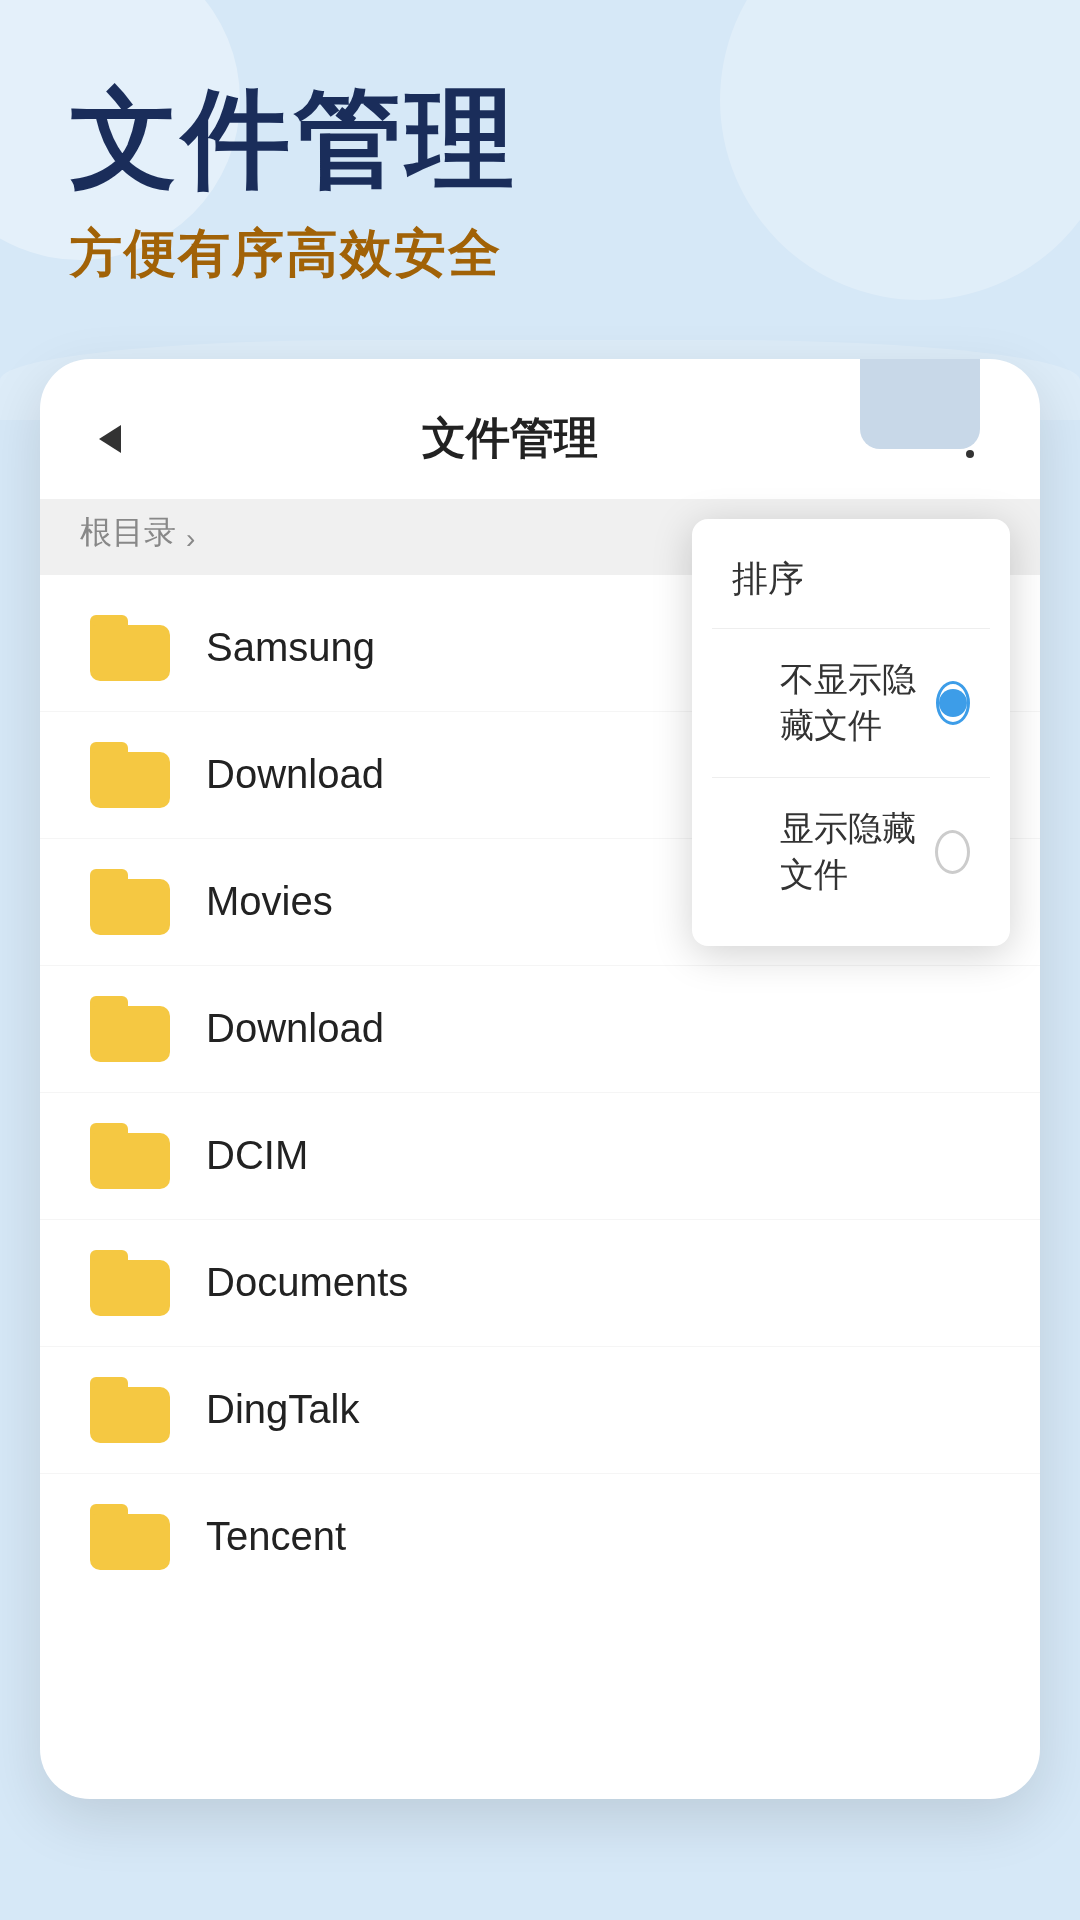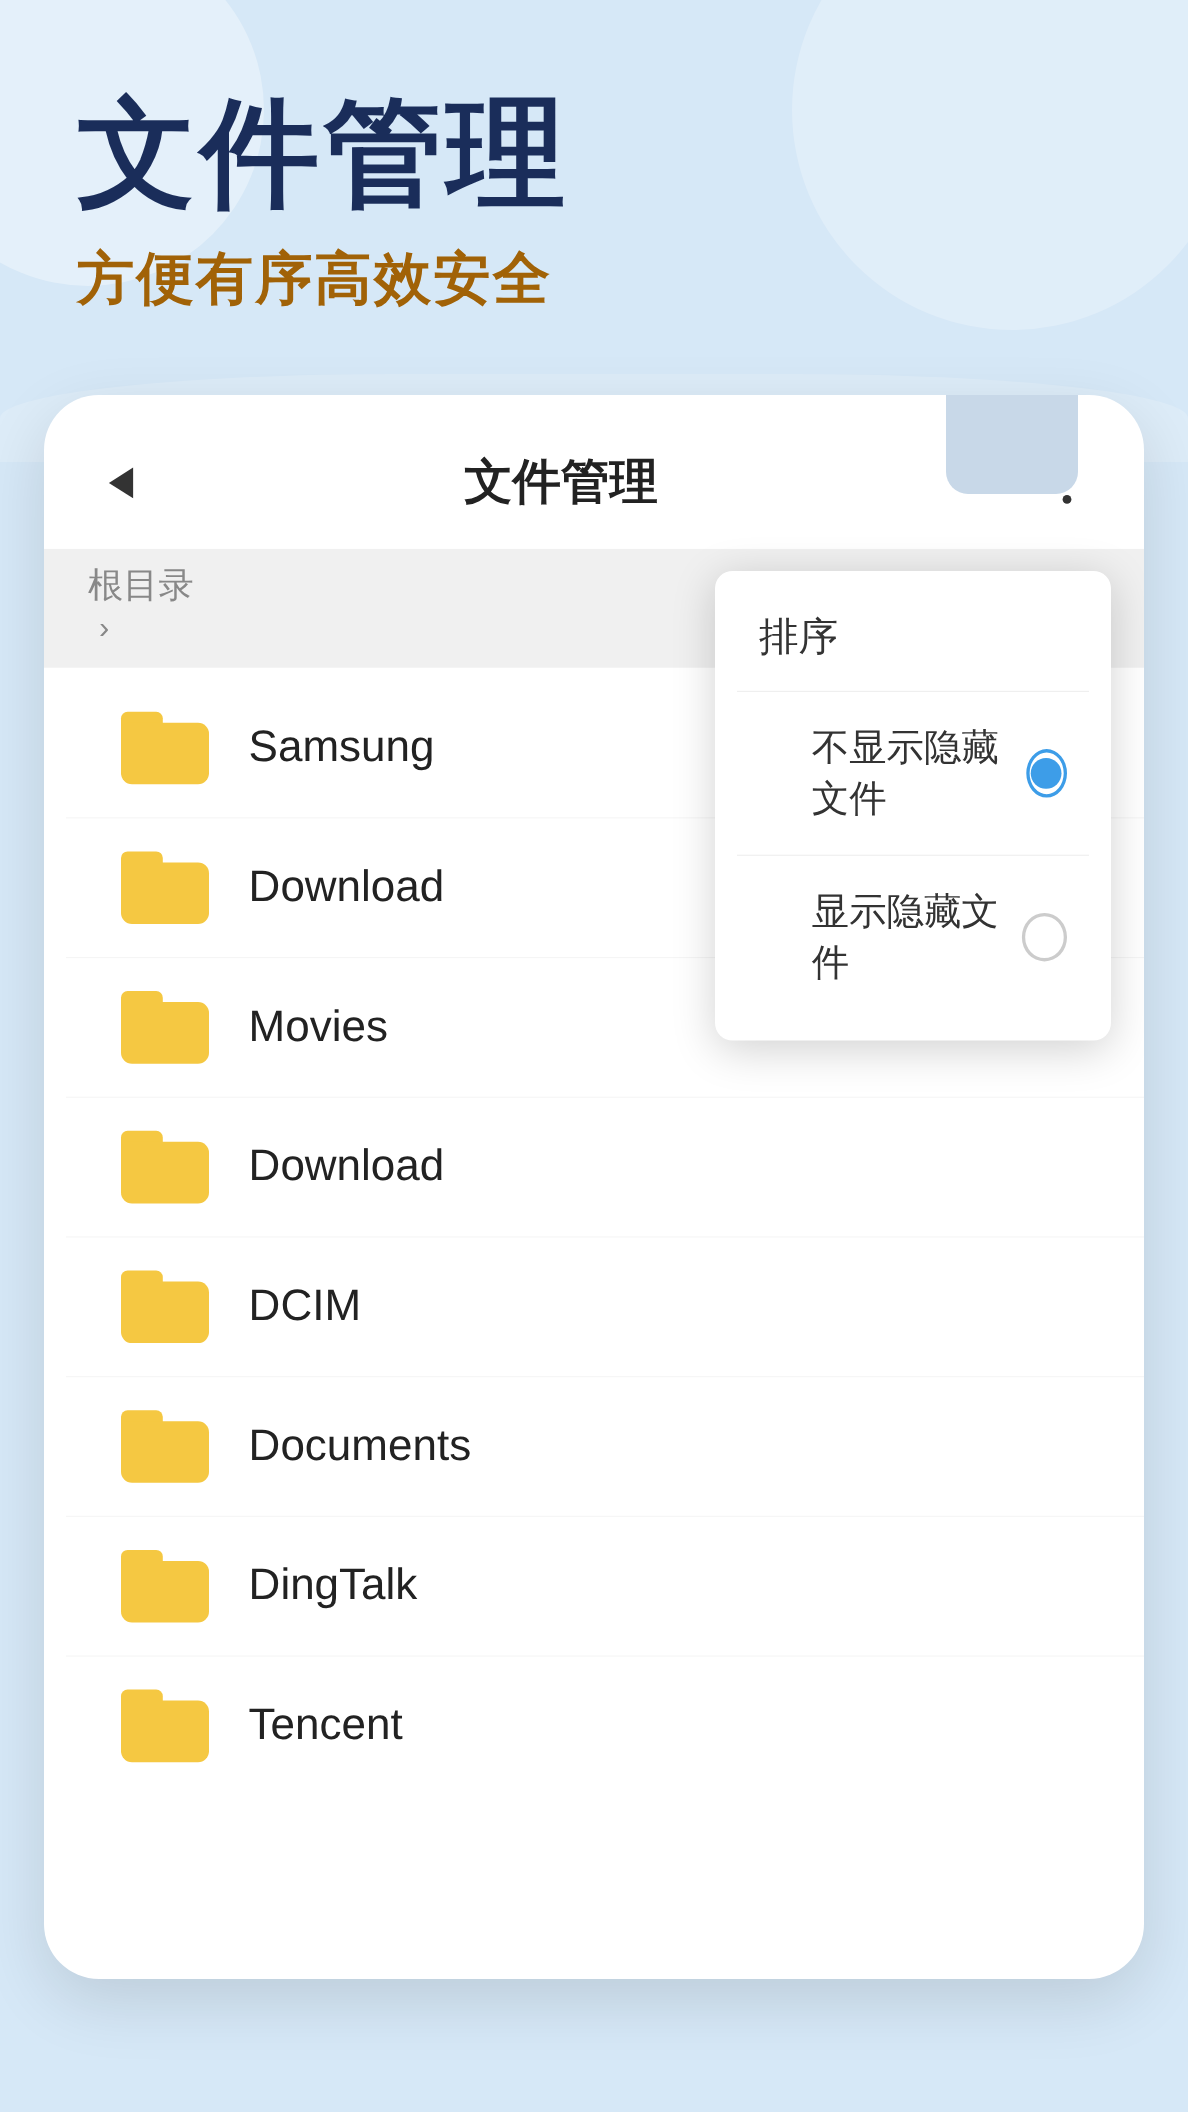--- a/index.html
+++ b/index.html
@@ -146,43 +146,42 @@
     .more-dot {
       width: 8px;
       height: 8px;
       background: #333;
       border-radius: 50%;
     }
 
     
     .breadcrumb {
       display: flex;
-      align-items: flex-start;
+      align-items: flex-end;
       padding: 12px 40px 20px 40px;
       background: #f0f0f0;
-      flex-direction: column;
     }
 
     .breadcrumb-text {
       font-size: 32px;
       color: #888;
     }
 
     .breadcrumb-arrow {
       margin-left: 10px;
       color: #888;
       font-size: 28px;
     }
 
     
     .dropdown-overlay {
       position: absolute;
       top: 160px;
       right: 30px;
-      width: 360px;
+      width: 318px;
       background: #ffffff;
       border-radius: 16px;
       box-shadow: 0 8px 40px rgba(0,0,0,0.18);
       z-index: 100;
       padding: 20px 0;
     }
 
     .dropdown-section-title {
       font-size: 36px;
       font-weight: 500;
@@ -227,21 +226,20 @@
     .radio-inner {
       width: 28px;
       height: 28px;
       border-radius: 50%;
       background: #3d9de8;
     }
 
     
     .file-list {
       padding: 10px 0;
-      margin-left: 20px;
     }
 
     .file-item {
       display: flex;
       align-items: center;
       padding: 30px 50px;
       cursor: pointer;
       border-bottom: 1px solid #f5f5f5;
     }
 

